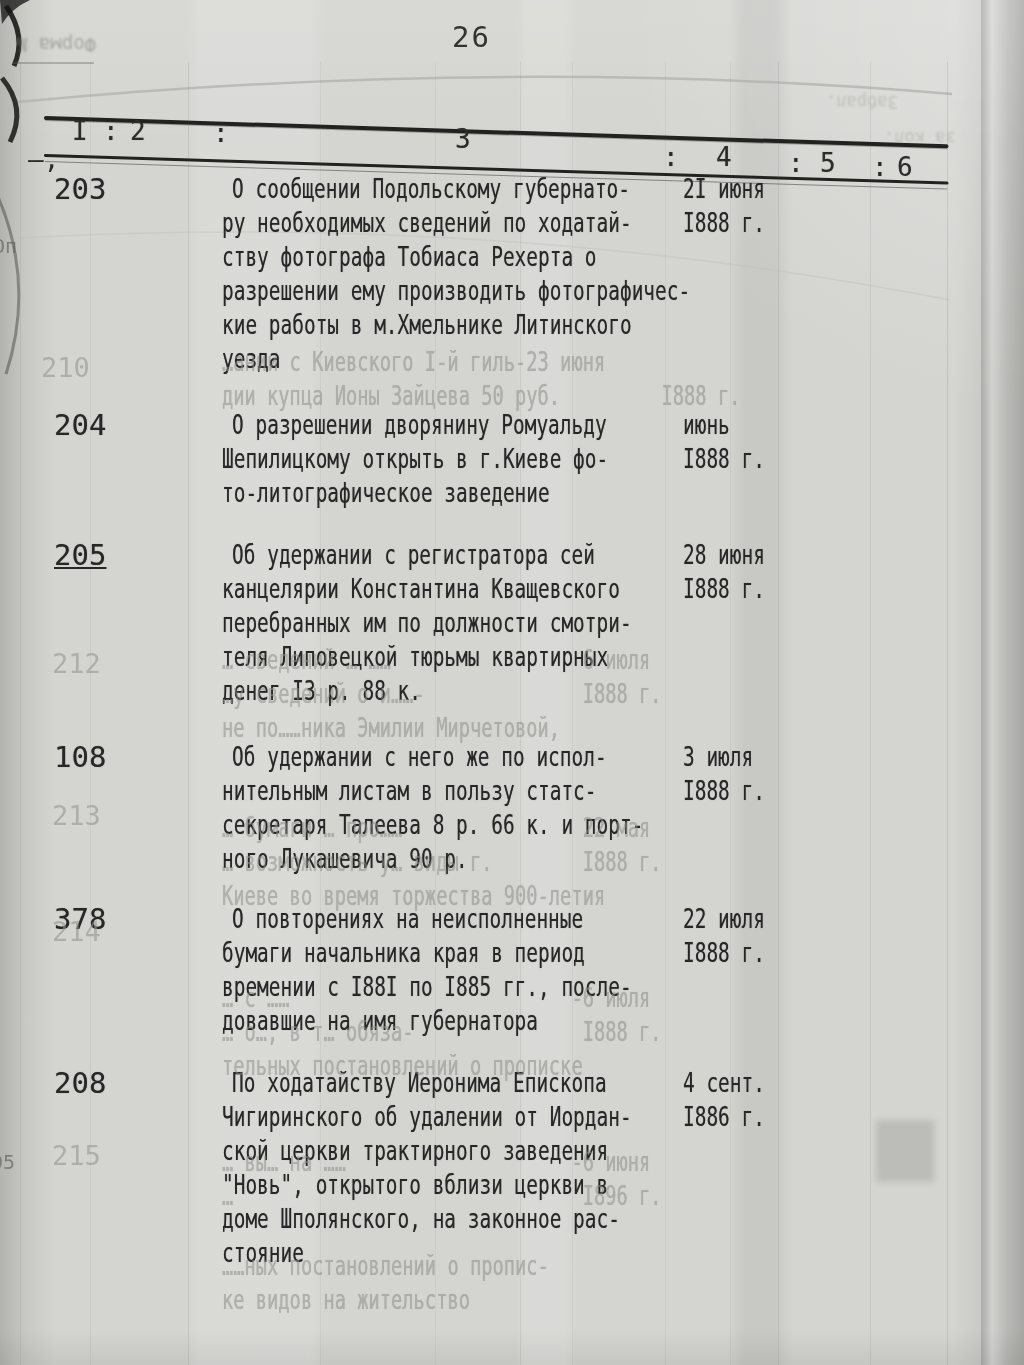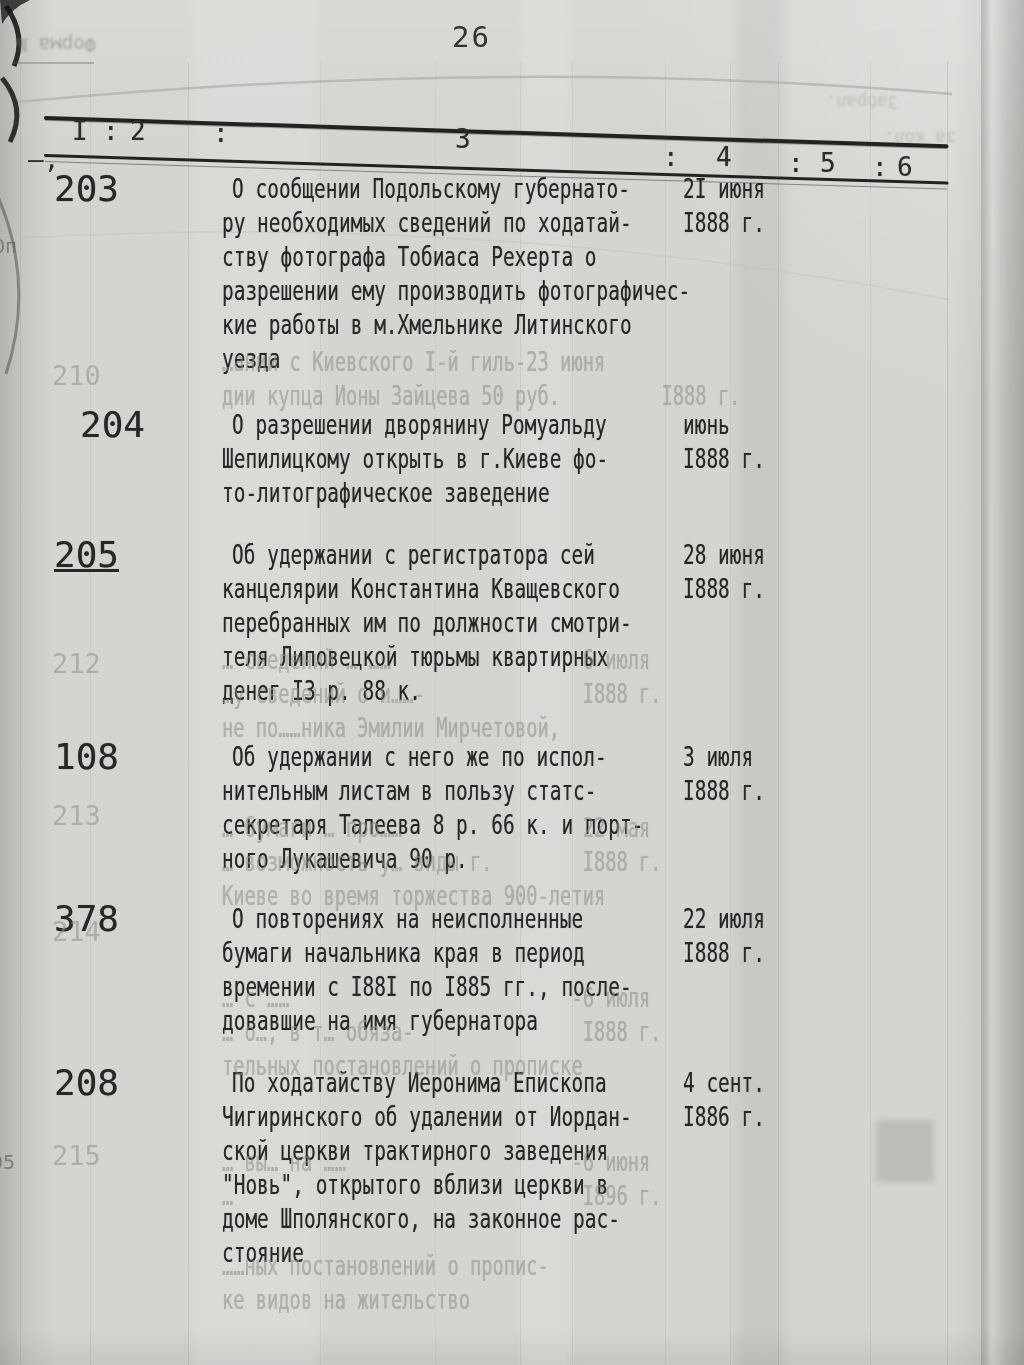--- a/index.html
+++ b/index.html
@@ -16,21 +16,21 @@
       linear-gradient(180deg, rgba(255,255,255,.10), rgba(255,255,255,0) 150px),
       linear-gradient(0deg, rgba(0,0,0,.07), rgba(0,0,0,0) 36px);
     font-family:"DejaVu Sans Mono","Liberation Mono",monospace;
     color:#272727;
   }
   .tw{transform:scaleX(0.72);transform-origin:0 0;}
   .tw > div{white-space:pre;height:34px;font-size:27px;line-height:34px;
     text-shadow:0 0 1px rgba(35,35,35,.45);}
   .tw > div.first{text-indent:14px;}
   .abs{position:absolute;}
-  .entry-num{position:absolute;font-size:36px;line-height:30px;
+  .entry-num{position:absolute;font-size:29px;line-height:30px;
     text-shadow:0 0 1px rgba(35,35,35,.45);}
   .page-num{position:absolute;left:452px;top:20px;font-size:29px;letter-spacing:2px;color:#333331;}
   .rule{position:absolute;background:#222220;border-radius:2px;transform-origin:0 0;}
   .hcell{position:absolute;font-size:26px;color:#2c2c2a;text-shadow:0 0 1px rgba(35,35,35,.4);}
   .margin-mark{position:absolute;left:28px;top:144px;font-size:26px;color:#2c2c2a;}
   .vline{position:absolute;top:62px;bottom:0;width:1px;background:#5c5c5a;}
   
   .ghost-line{position:absolute;opacity:.55;filter:blur(.7px);color:#8e8e89;}
   .ghost-line > div{white-space:pre;font-size:26px;line-height:32px;height:32px;}
   .ghost-num{position:absolute;font-size:27px;color:#97978f;opacity:.6;filter:blur(.7px);}
@@ -113,21 +113,21 @@
           <div>разрешении ему производить фотографичес-</div>
           <div>кие работы в м.Хмельнике Литинского</div>
           <div>уезда</div>
         </div>
         <div class="abs tw" style="left: 683px; top: 0px;">
           <div>2I июня</div>
           <div>I888 г.</div>
         </div>
       </div>
       <div class="abs" style="left: 0px; top: 408px; width: 100%;">
-        <span class="entry-num" style="left: 54px; top: 2px; margin-left: 26px;">204</span>
+        <span class="entry-num" style="left: 54px; top: 2px;">204</span>
         <div class="abs tw" style="left: 222px; top: 0px;">
           <div class="first">О разрешении дворянину Ромуальду</div>
           <div>Шепилицкому открыть в г.Киеве фо-</div>
           <div>то-литографическое заведение</div>
         </div>
         <div class="abs tw" style="left: 683px; top: 0px;">
           <div>июнь</div>
           <div>I888 г.</div>
         </div>
       </div>
@@ -181,21 +181,21 @@
           <div>доме Шполянского, на законное рас-</div>
           <div>стояние</div>
         </div>
         <div class="abs tw" style="left: 683px; top: 0px;">
           <div>4 сент.</div>
           <div>I886 г.</div>
         </div>
       </div>
     </div>
   <div id="ghosts">
-      <span class="ghost-num" style="left: 52px; top: 352px; margin-top: 8px;">210</span>
+      <span class="ghost-num" style="left: 41px; top: 352px;">210</span>
       <div class="ghost-line tw" style="left: 222px; top: 346px;">
         <div>…ании с Киевского I-й гиль-23 июня</div>
       </div>
       <div class="ghost-line tw" style="left: 222px; top: 380px;">
         <div>дии купца Ионы Зайцева 50 руб.         I888 г.</div>
       </div>
       <span class="ghost-num" style="left: 52px; top: 648px;">212</span>
       <div class="ghost-line tw" style="left: 222px; top: 644px;">
         <div>… сведений … ……                 6 июля</div>
       </div>

